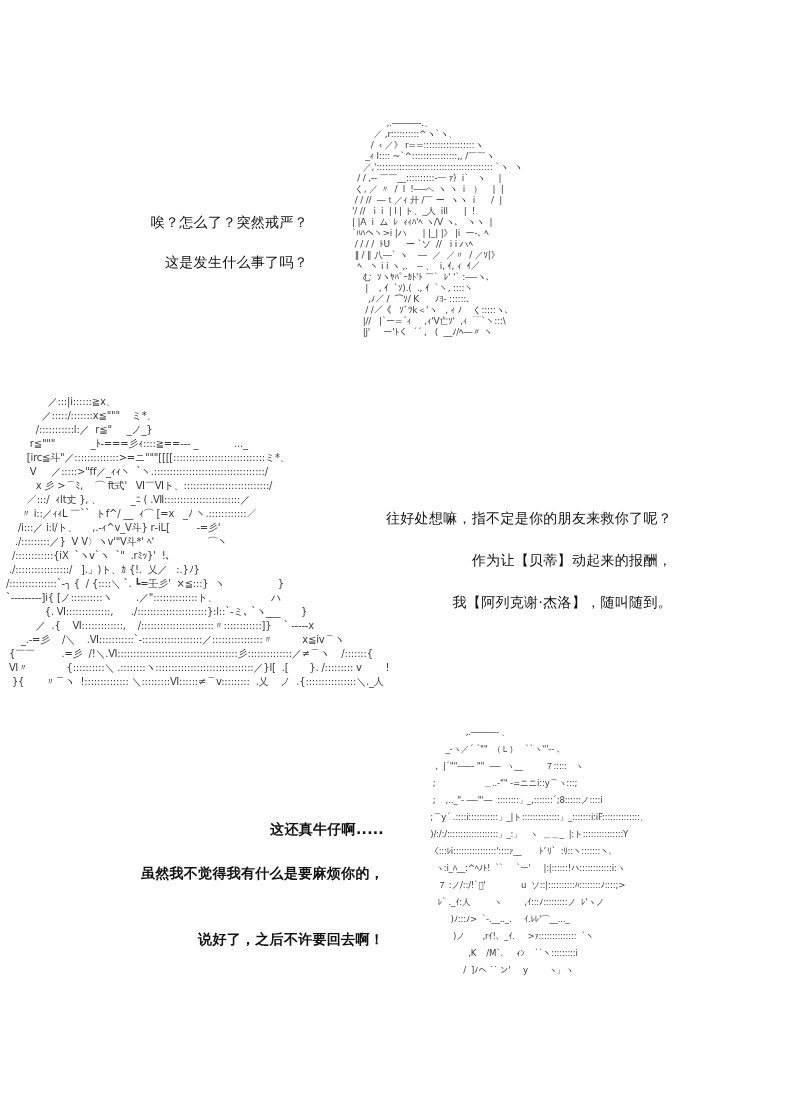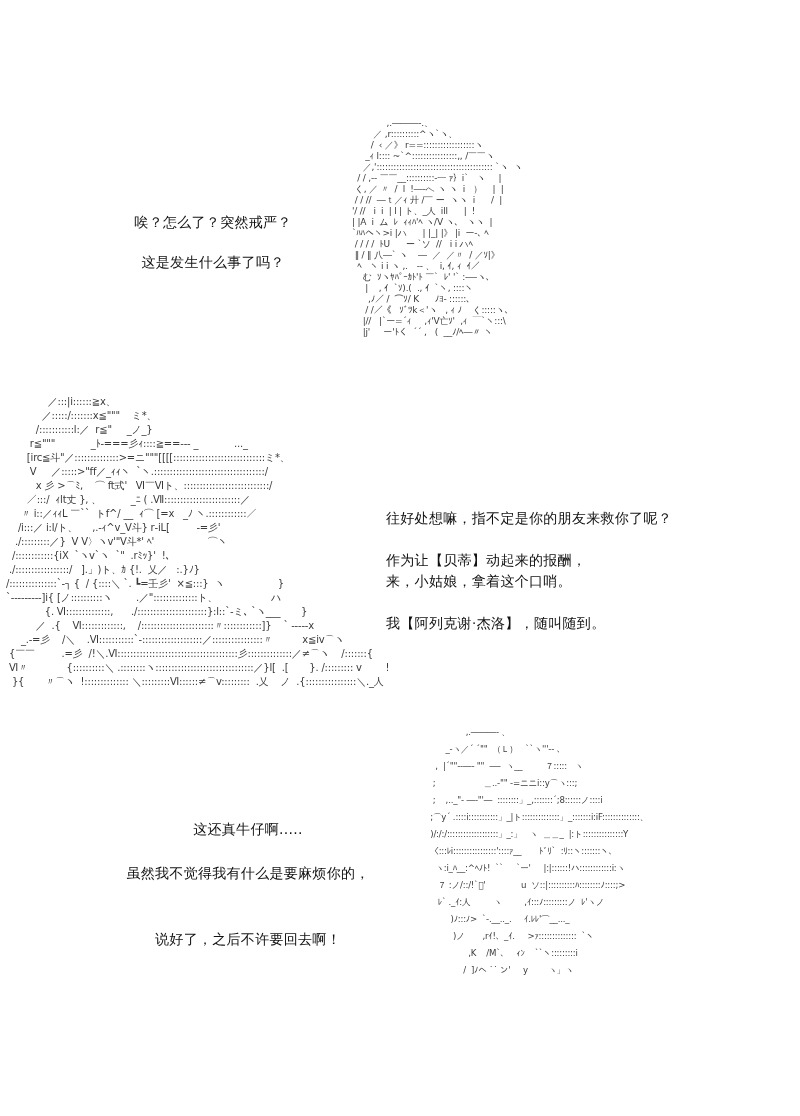--- a/index.html
+++ b/index.html
@@ -18,20 +18,21 @@
   .dialogue {
     position: absolute;
     font-size: 14px;
     line-height: 20px;
     color: #111111;
     letter-spacing: 0.3px;
     white-space: nowrap;
   }
   .dialogue .line {
     display: block;
+    text-align: right;
   }
   .dialogue .gap {
     display: block;
     height: 20px;
   }
   .center { text-align: center; }
   .aa {
     position: absolute;
     margin: 0;
     font-family: "DejaVu Sans", "Liberation Sans", sans-serif;
@@ -94,28 +95,27 @@
              {. Ⅵ::::::::::::::,      ./::::::::::::::::::::::}:l::`‐ミ､ `ヽ___       }
           ／  .{    Ⅵ:::::::::::::,    /:::::::::::::::::::::::〃::::::::::::]}    ` ‐‐‐‐‐x
      _.-=彡    /＼    .Ⅵ:::::::::::`‐:::::::::::::::::::／::::::::::::::::〃          x≦iv⌒ヽ
  {￣￣         .=彡  /!＼.Ⅵ::::::::::::::::::::::::::::::::::::::彡::::::::::::::／≠⌒ヽ    /:::::::{
  Ⅵ〃             {::::::::::＼ .::::::::ヽ:::::::::::::::::::::::::::::::／}l[  .[       }. /::::::::: v        !
   }{       〃⌒ヽ  !:::::::::::::: ＼:::::::::Ⅵ::::::≠⌒v:::::::::  .乂    ノ  .{::::::::::::::::＼._人</pre>
     <div class="dialogue" style="left:386px; top:508px; line-height:21px;font-family:Liberation Serif, serif;">
       <span class="line">往好处想嘛，指不定是你的朋友来救你了呢？</span>
       <span class="gap" style="height:21px;"></span>
       <span class="line">作为让【贝蒂】动起来的报酬，</span>
-      <span class="line">来，小姑娘，拿着这个口哨。</span>
       <span class="gap" style="height:21px;"></span>
       <span class="line">我【阿列克谢·杰洛】，随叫随到。</span>
     </div>
   </section>
 
   <section>
-    <div class="dialogue center" style="left:112px; top:818px; width:272px; line-height:22px;">
+    <div class="dialogue center" style="left:112px; top:818px; width:272px; line-height:22px;font-weight:bold;">
       <span class="line">这还真牛仔啊.....</span>
       <span class="gap" style="height:22px;"></span>
       <span class="line">虽然我不觉得我有什么是要麻烦你的，</span>
       <span class="gap" style="height:22px;"></span>
       <span class="gap" style="height:22px;"></span>
       <span class="line">说好了，之后不许要回去啊！</span>
     </div>
     <pre class="aa" style="left:410px; top:724px; font-size:8.6px; line-height:17px;">                      ,.―――‐ 、
               _-ヽ／´ ´""  （Ｌ）   ``ヽ'''‐- ､
           ,  |´""--―‐ ""  ―-  ヽ__         ７:::::   ヽ

